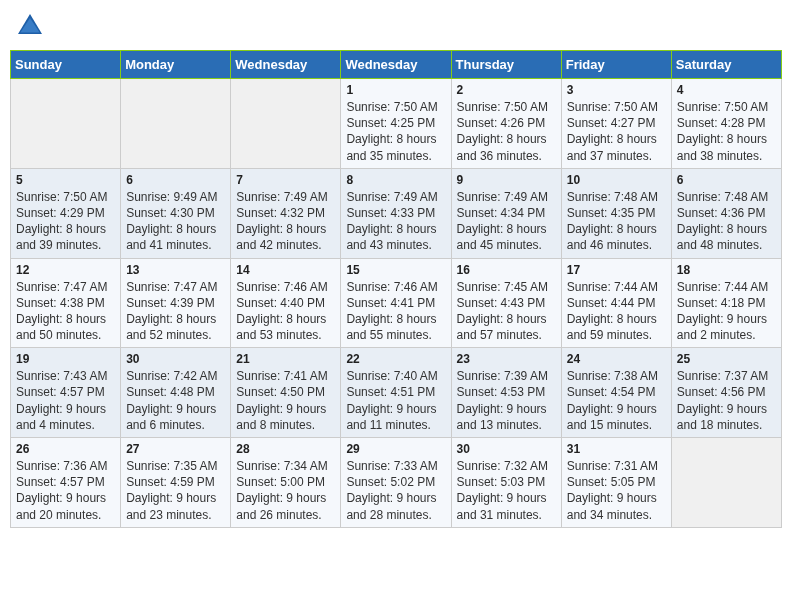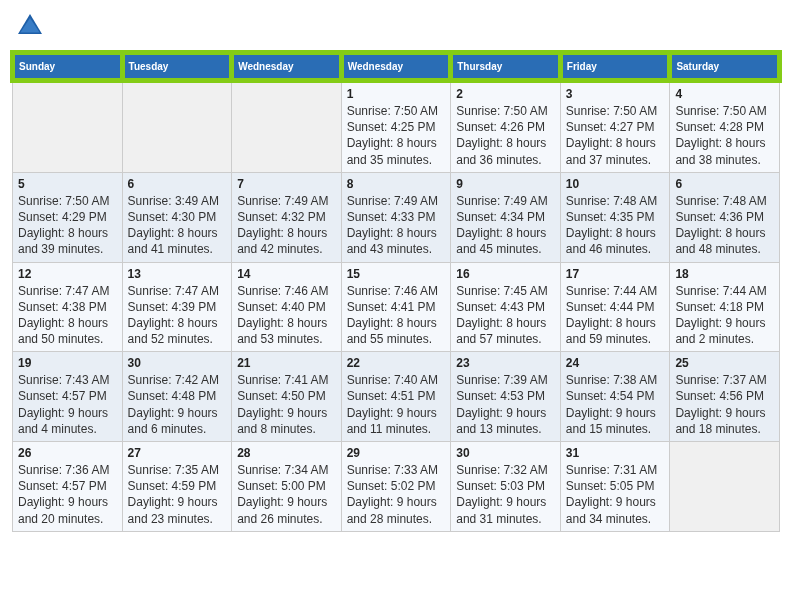--- a/index.html
+++ b/index.html
@@ -56,25 +56,25 @@
       margin-top: 2px;
     }
     .calendar-table {
       width: 100%;
       border-collapse: collapse;
       table-layout: fixed;
     }
     .calendar-table th {
       background: #2a6db5;
       color: #fff;
-      font-size: 10px;
+      font-size: 13px;
       font-weight: bold;
       padding: 6px 4px;
       text-align: left;
-      border: 5px solid #84cc16;
+      border: 1px solid #84cc16;
     }
     .calendar-table td {
       vertical-align: top;
       padding: 4px 5px;
       font-size: 10.5px;
       border: 1px solid #ccc;
       height: 85px;
       background: #fff;
     }
     .calendar-table tr:nth-child(odd) td {
@@ -116,21 +116,21 @@
   <div class="title-block">
     <div class="month-year"></div>
     <div class="location"></div>
   </div>
 </div>
 
 <table class="calendar-table">
   <thead>
     <tr>
     <th>Sunday</th>
-        <th>Tuesday</th>
+        <th>Monday</th>
         <th>Wednesday</th>
         <th>Wednesday</th>
         <th>Thursday</th>
         <th>Friday</th>
         <th>Saturday</th>
       </tr>
   </thead>
   <tbody id="calendar-body">
   <tr>
         <td class="empty-cell"></td>
@@ -163,21 +163,21 @@
       </tr>
       <tr>
         <td>
           <span class="day-num">5</span>
           <div class="day-info">Sunrise: 7:50 AM
 Sunset: 4:29 PM
 Daylight: 8 hours and 39 minutes.</div>
         </td>
         <td>
           <span class="day-num">6</span>
-          <div class="day-info">Sunrise: 3:49 AM
+          <div class="day-info">Sunrise: 9:49 AM
 Sunset: 4:30 PM
 Daylight: 8 hours and 41 minutes.</div>
         </td>
         <td>
           <span class="day-num">7</span>
           <div class="day-info">Sunrise: 7:49 AM
 Sunset: 4:32 PM
 Daylight: 8 hours and 42 minutes.</div>
         </td>
         <td>

